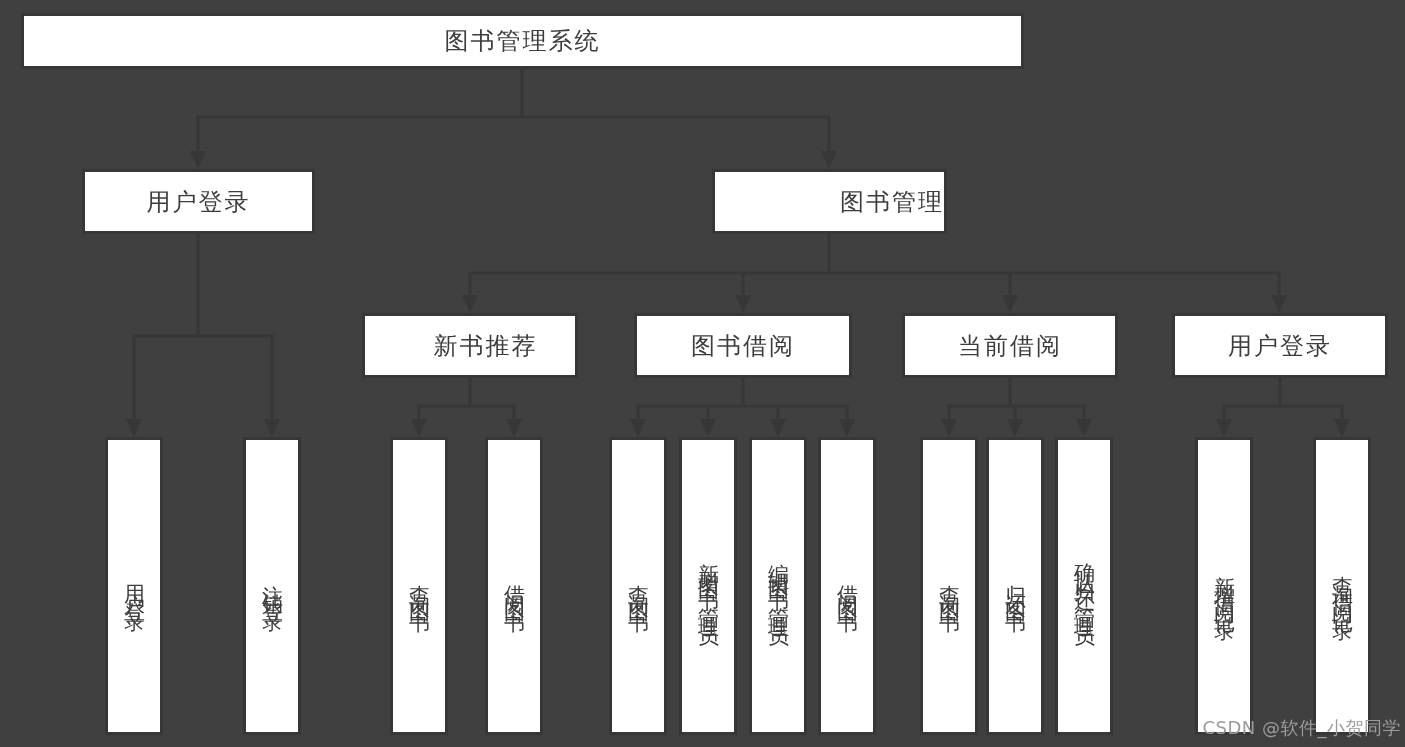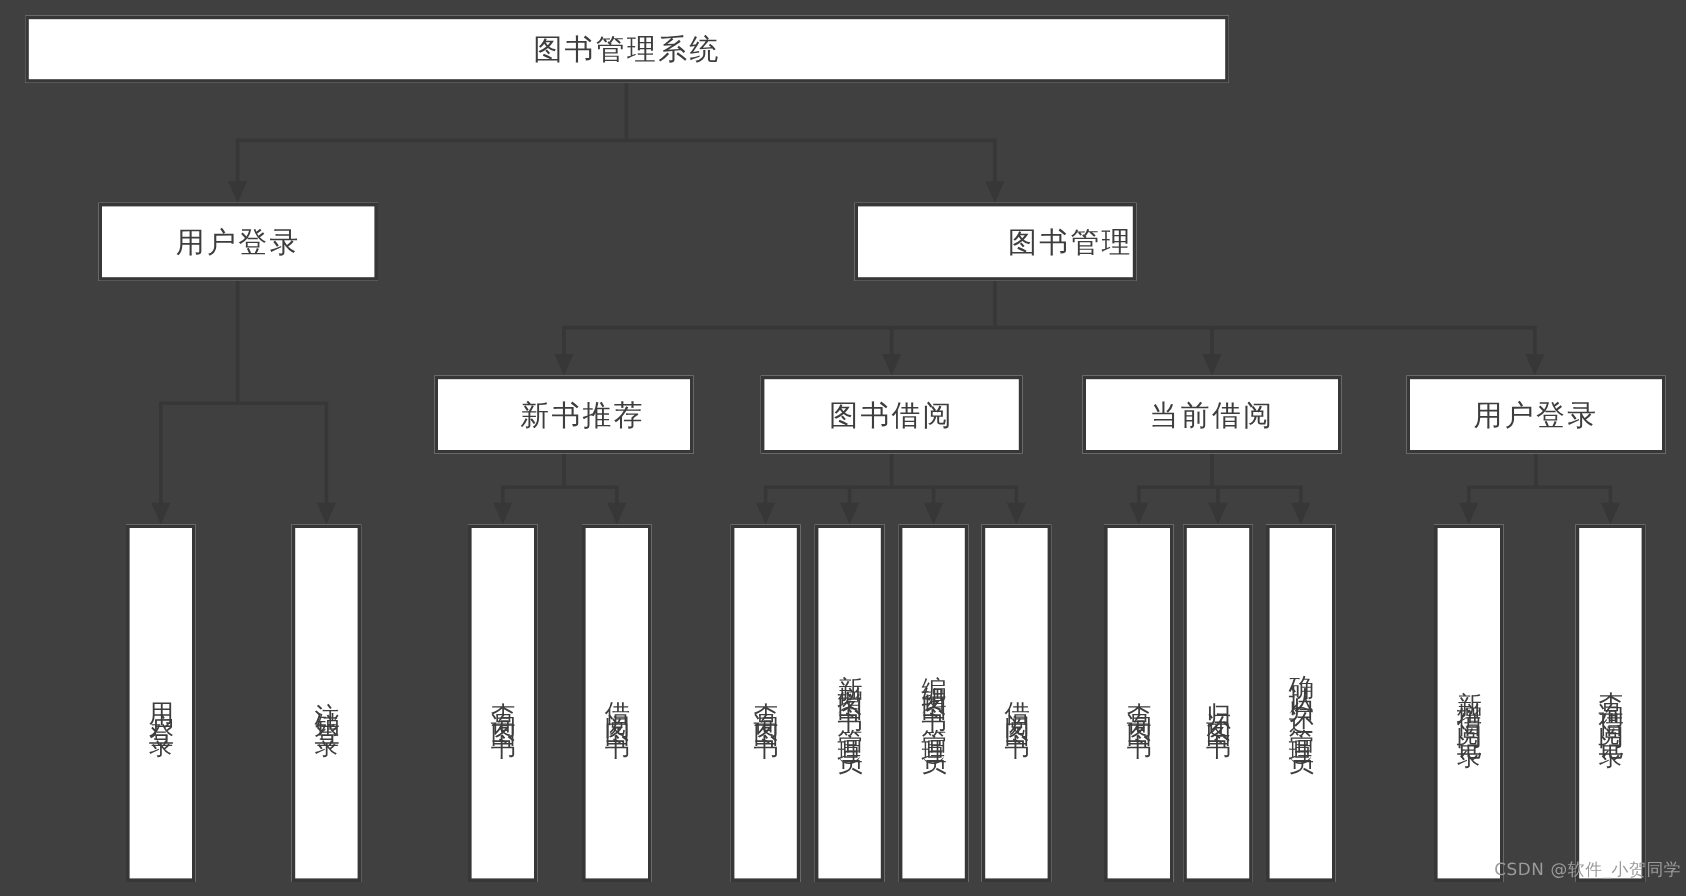--- a/index.html
+++ b/index.html
@@ -16,21 +16,21 @@
   }
   .leaf { width:58px; height:298px; top:437px; }
   .leaf .vtext {
     writing-mode:vertical-rl; text-orientation:mixed;
     font-size:21px; letter-spacing:9px; line-height:1;
     white-space:nowrap; color:#3d3d3d;
   }
   .hlabel { display:inline-block; }
   #watermark {
     position:absolute; top:716px; right:4px; z-index:5;
-    font-size:14px; color:#9b9b9b; letter-spacing:0.5px; white-space:nowrap;
+    font-size:18px; color:#9b9b9b; letter-spacing:0.5px; white-space:nowrap;
   }
 </style>
 </head>
 <body>
 
 <div id="stage">
 
   <svg id="connectors" width="1405" height="747" viewBox="0 0 1405 747">
     <path d="M522 69 V117 M198 117 H829 M198 234 V336 M134 336 H272 M829 234 V273 M470 273 H1279 M470 378 V406 M419 406 H514 M743 378 V406 M638 406 H847 M1010 378 V406 M949 406 H1084 M1280 378 V406 M1224 406 H1342" fill="none" stroke="#373737" stroke-width="3" stroke-linecap="square"></path>
     <path d="M198 117 V155 M829 117 V155 M134 336 V423 M272 336 V423 M470 273 V299 M743 273 V299 M1010 273 V299 M1279 273 V299 M419 406 V423 M514 406 V423 M638 406 V423 M708 406 V423 M778 406 V423 M847 406 V423 M949 406 V423 M1015 406 V423 M1084 406 V423 M1224 406 V423 M1342 406 V423" fill="none" stroke="#373737" stroke-width="3"></path>

